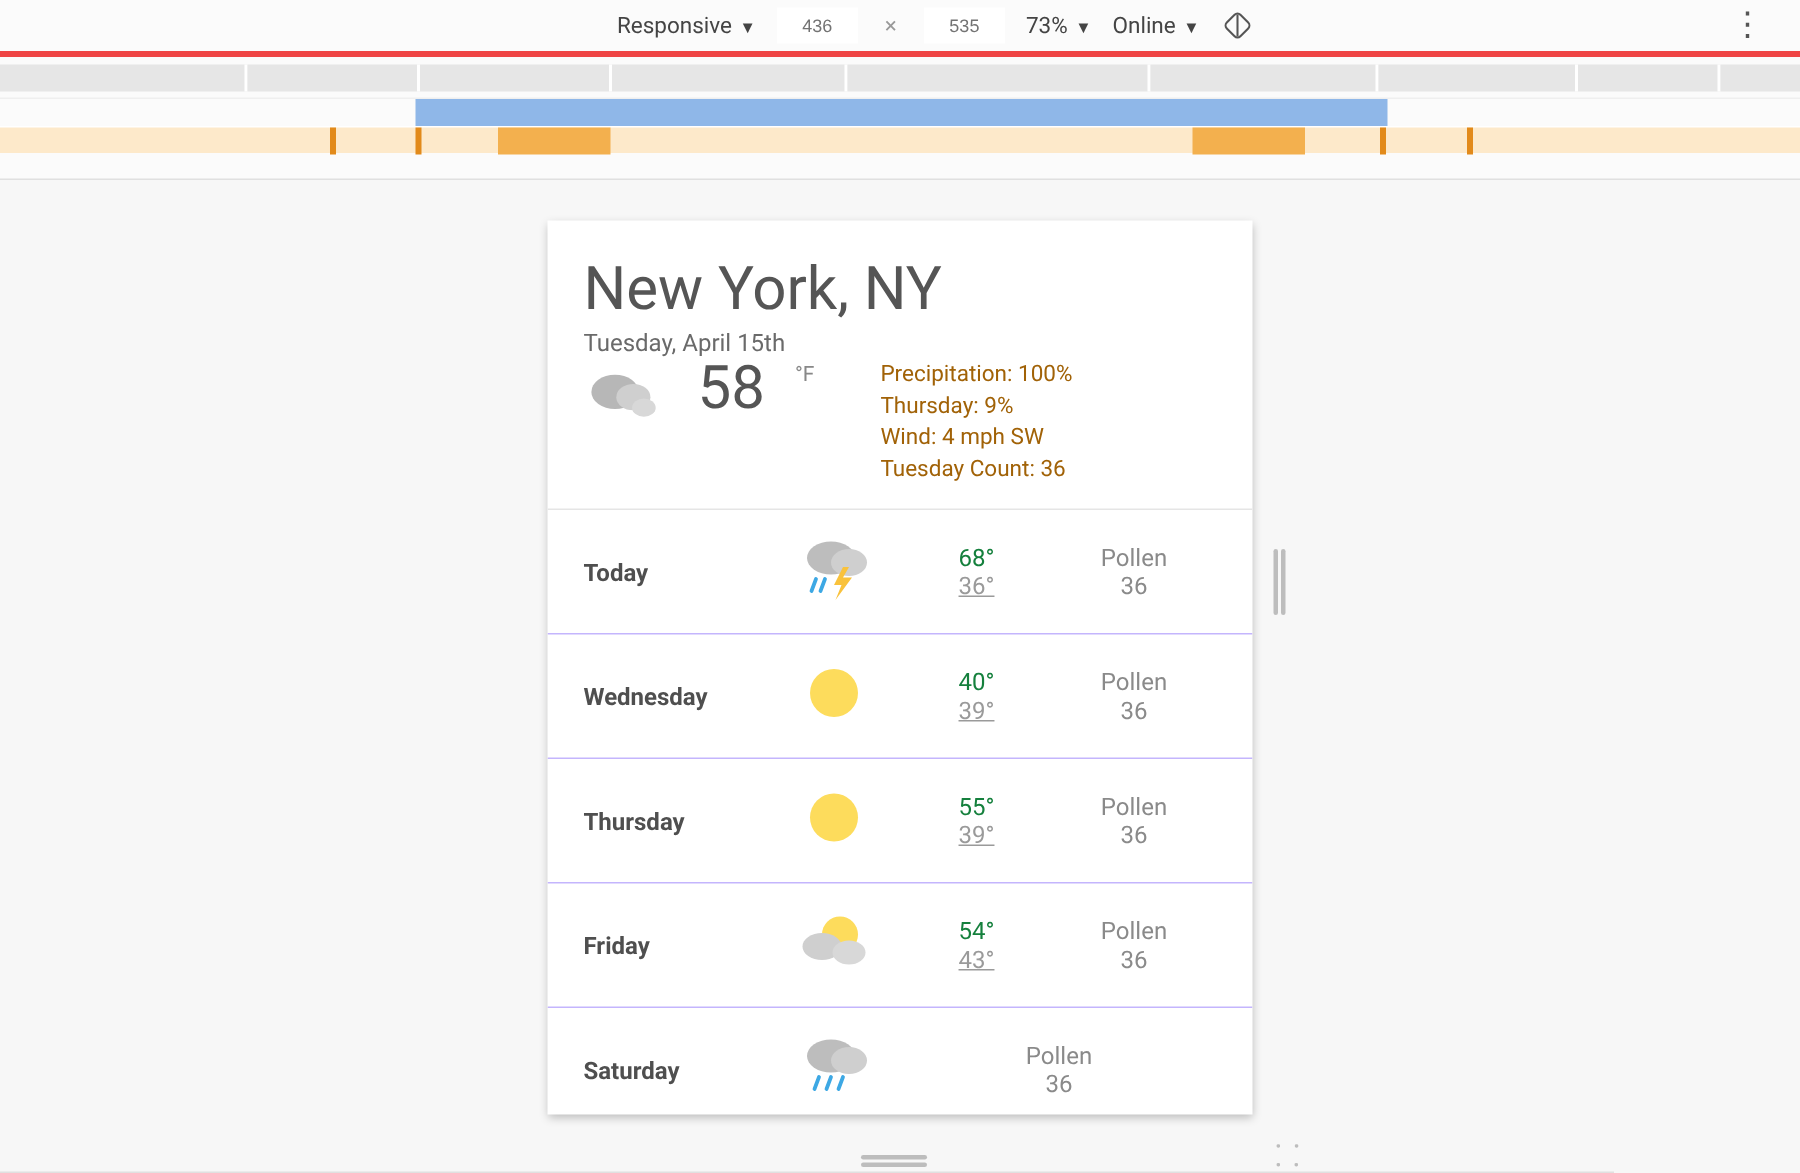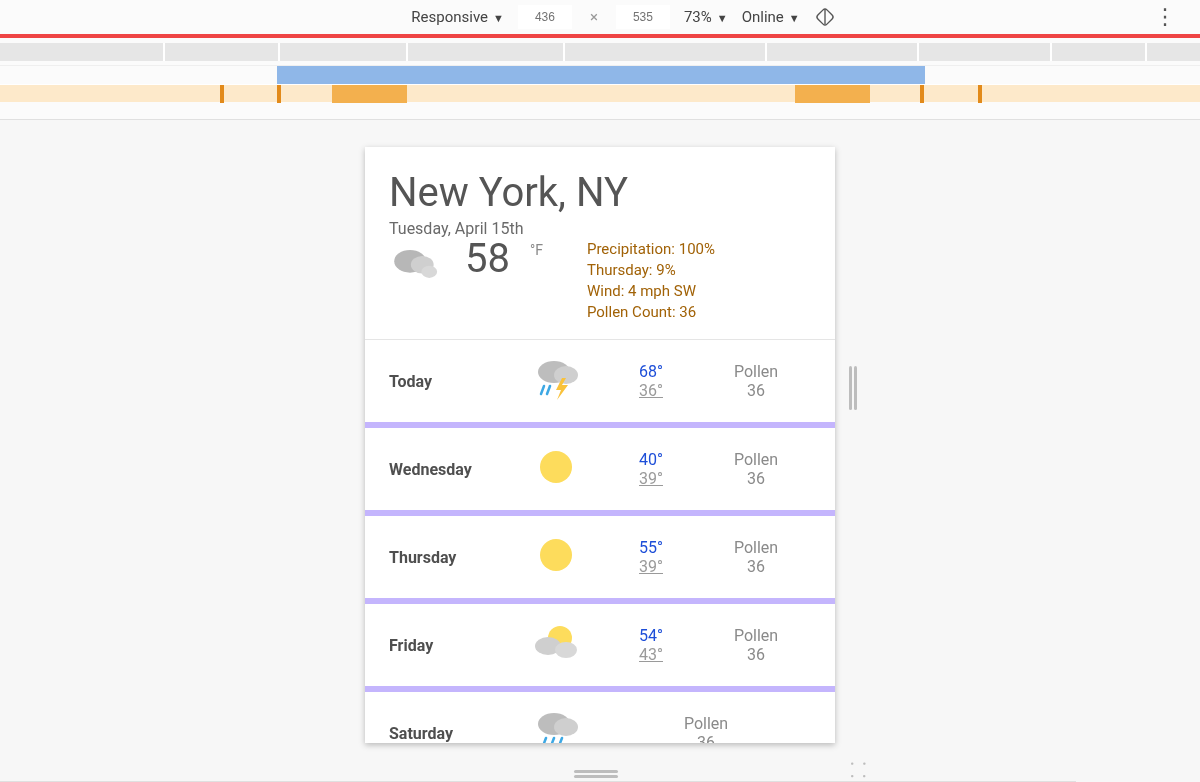--- a/index.html
+++ b/index.html
@@ -234,42 +234,42 @@
   .divider {
     border: none;
     border-top: 1px solid #e5e5e5;
     margin: 16px -24px 0 -24px;
   }
 
   .fc-row {
     display: flex;
     align-items: center;
     padding: 18px 18px;
-    border-bottom: 6px solid #c4b5fd;
+    border-bottom: 1px solid #c4b5fd;
     margin: 0 -24px;
     padding-left: 24px;
     padding-right: 24px;
   }
   .fc-day {
     flex: 0 0 122px;
     font-size: 16px;
     font-weight: 700;
     color: #4f4f4f;
   }
   .fc-icon {
     flex: 0 0 90px;
     text-align: center;
   }
   .fc-icon svg { width: 48px; height: 42px; }
   .fc-temps {
     flex: 0 0 100px;
     text-align: center;
     font-size: 16px;
   }
-  .fc-temps .hi { color: #1d4ed8; }
+  .fc-temps .hi { color: #15803d; }
   .fc-temps .lo { color: #9a9a9a; text-decoration: underline; }
   .fc-pollen {
     flex: 1;
     text-align: center;
     font-size: 16px;
     color: #8a8a8a;
   }
 
   .footer-line {
     position: absolute;
@@ -351,21 +351,21 @@
               <ellipse cx="46" cy="34" rx="9" ry="7" fill="#d8d8d8"></ellipse>
             </svg>
           </span>
           <span class="cur-temp">58</span>
           <span class="cur-unit">°F</span>
         </div>
         <div class="stats">
           <div><span>Precipitation:</span> <span>100%</span></div>
           <div><span>Thursday:</span> <span>9%</span></div>
           <div><span>Wind:</span> <span>4 mph SW</span></div>
-          <div><span>Pollen Count:</span> <span>36</span></div>
+          <div><span>Tuesday Count:</span> <span>36</span></div>
         </div>
       </div>
 
       <hr class="divider">
 
       <div id="forecast-container">
           <div class="fc-row">
             <div class="fc-day">Today</div>
             <div class="fc-icon"><svg viewBox="0 0 48 42">
                 <use href="#ic-storm"></use>

